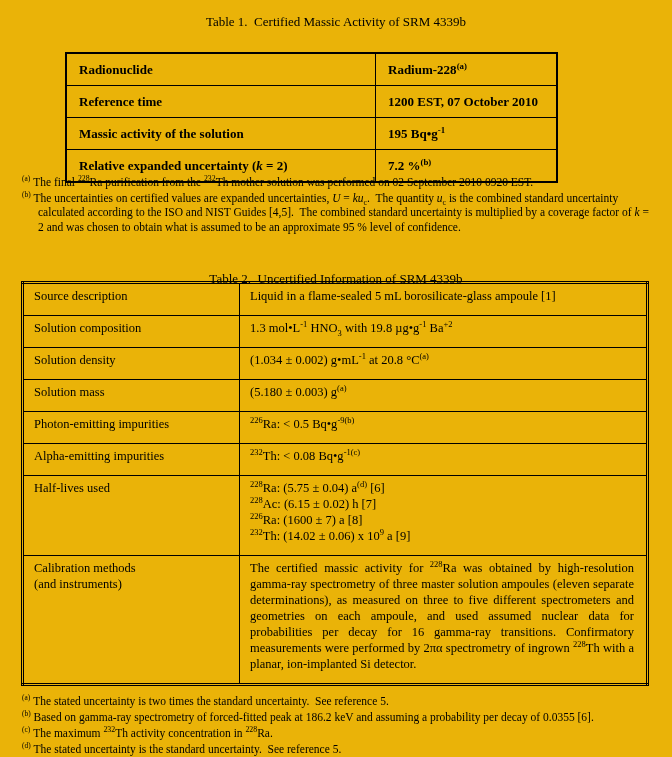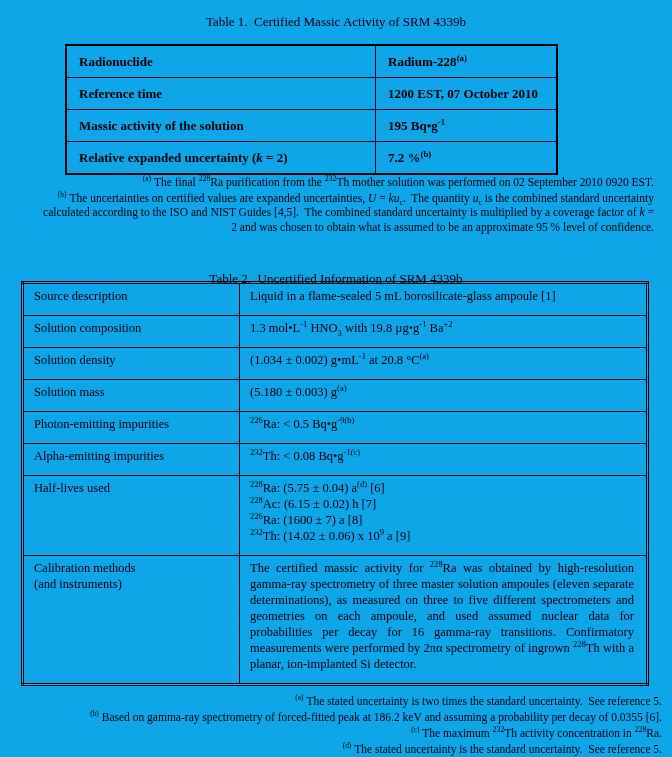--- a/index.html
+++ b/index.html
@@ -1,46 +1,46 @@
 <!DOCTYPE html>
 <html><head>
 <meta charset="utf-8">
 <style>
   html,body { margin:0; padding:0; background:#e8e8e8; }
   .page {
     position:relative; width:672px; height:757px; margin:0 auto;
-    background:#0ea5e9; color:#000;
+    background:#eab308; color:#000;
     font-family:"Liberation Serif", serif;
     overflow:hidden;
   }
   .tbl-title {
     position:absolute; left:0; width:100%;
     text-align:center; font-size:13px; white-space:pre-wrap;
   }
   sup { font-size:68%; line-height:0; vertical-align:super; }
   sub { font-size:68%; line-height:0; vertical-align:sub; }
 
   
   table.t1 {
-    position:absolute; left:65px; top:44px; width:493px;
+    position:absolute; left:65px; top:52px; width:493px;
     border-collapse:collapse; border:2px solid #000;
     table-layout:fixed;
   }
   table.t1 td {
     border:1px solid #000;
     font-weight:bold; font-size:13px; line-height:15px;
     padding:8px 6px 8px 12px; vertical-align:middle;
   }
   table.t1 td.lab { width:290px; }
 
   
   .fnotes { position:absolute; font-size:11.5px; color:#000; }
   .fn1 { left:22px; top:175px; width:632px; line-height:14.5px; }
   .fn2 { left:22px; top:694px; width:640px; line-height:15px; }
-  .fn  { padding-left:16px; text-indent:-16px; margin-bottom:1px;text-align:right; }
+  .fn  { padding-left:16px; text-indent:-16px; margin-bottom:1px; }
   .fnm { margin-right:3px; font-size:64%; }
   .fnt { white-space:pre-wrap; }
 
   
   table.t2 {
     position:absolute; left:21px; top:281px; width:628px;
     border-collapse:collapse; border:3px double #000;
     table-layout:fixed;
   }
   table.t2 td {

